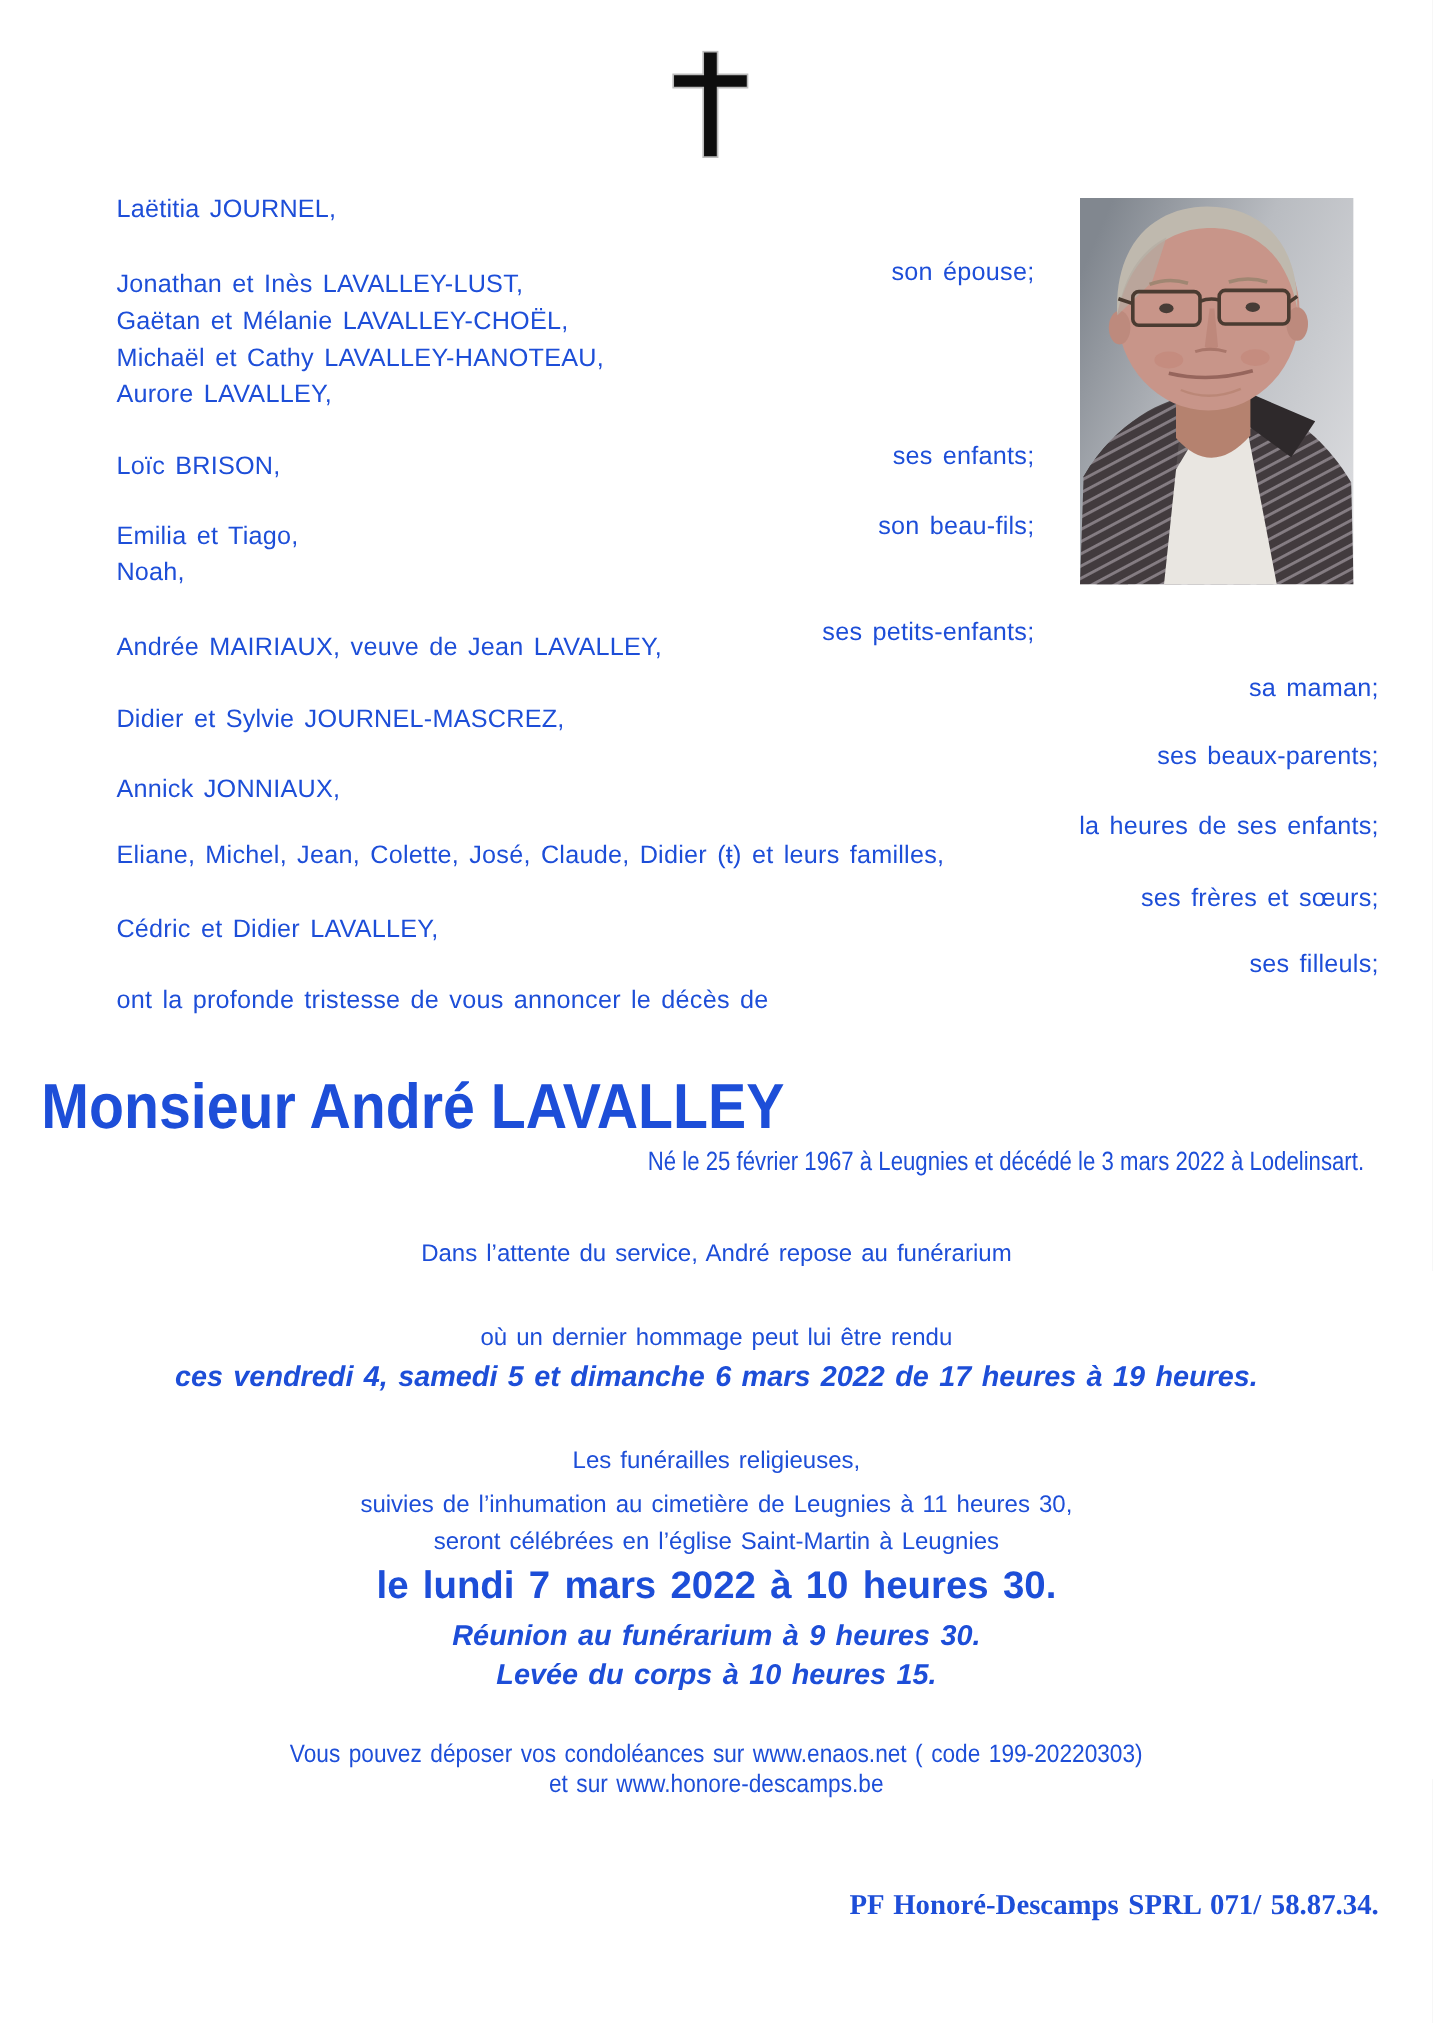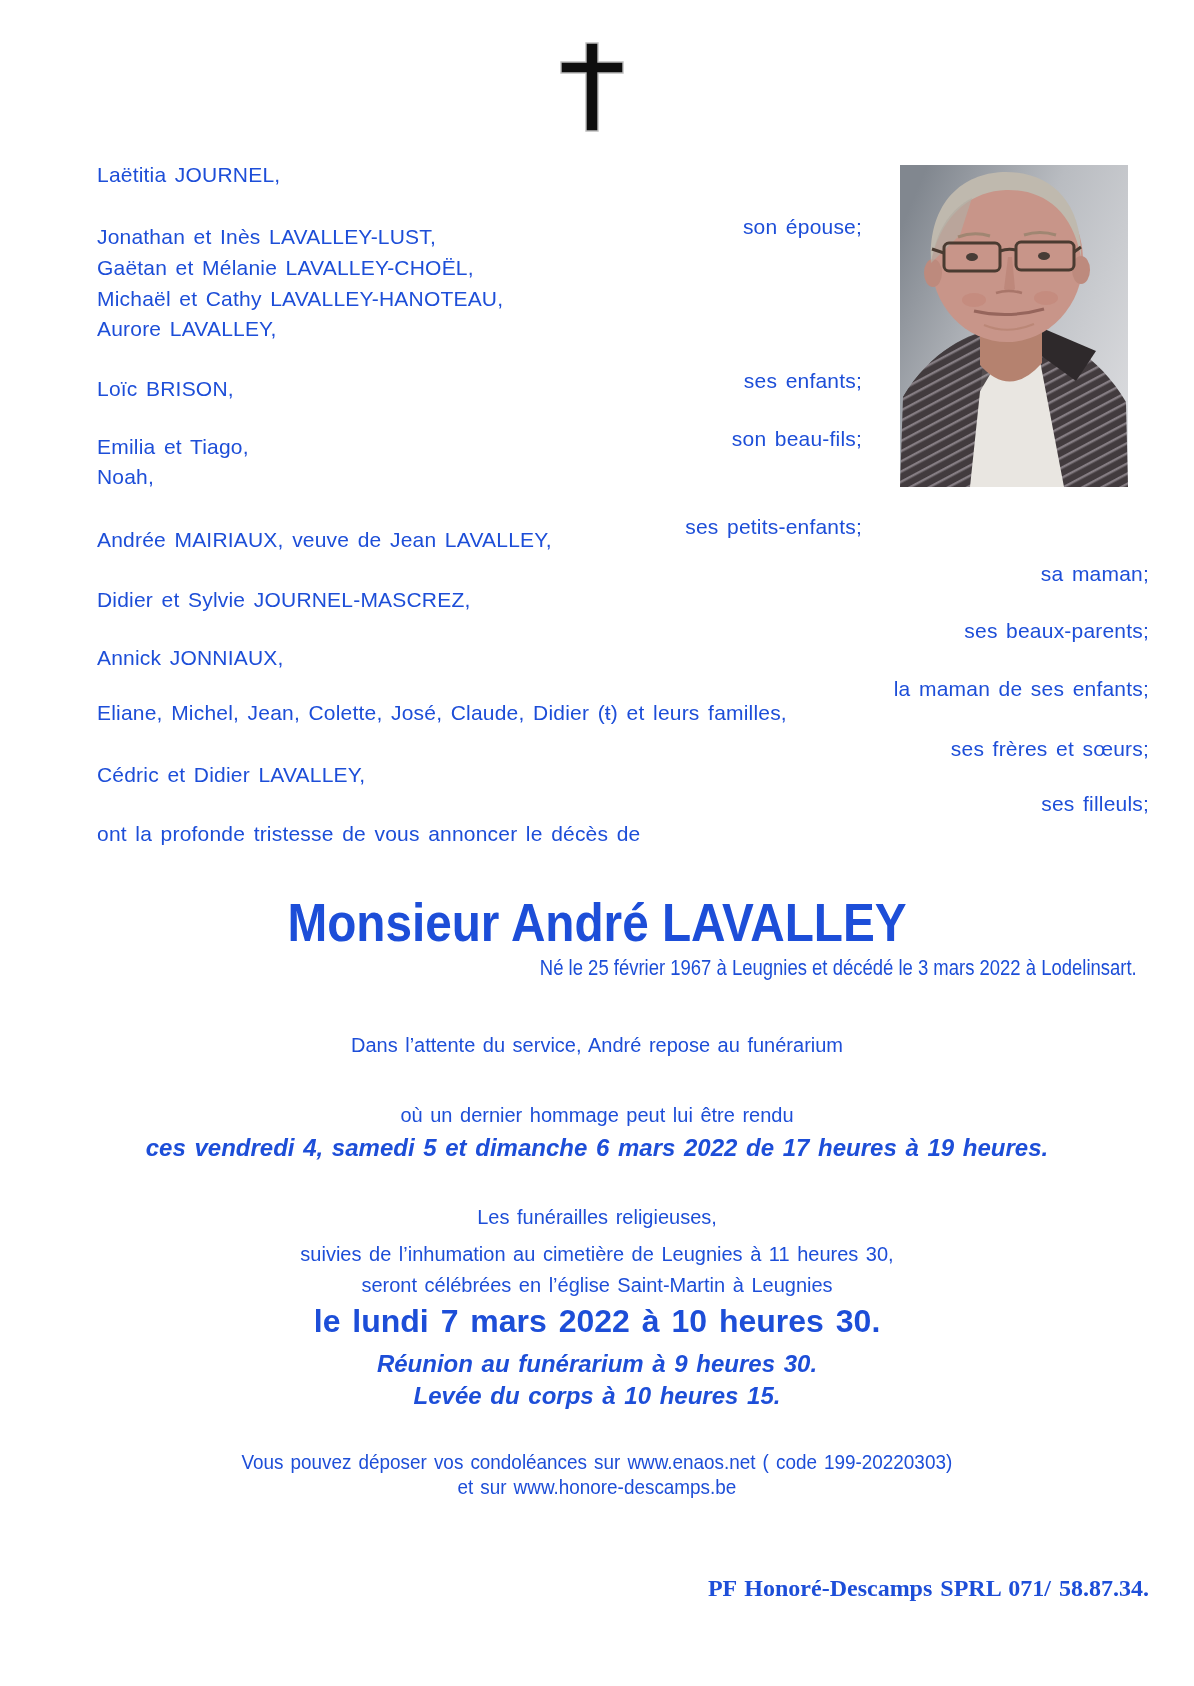--- a/index.html
+++ b/index.html
@@ -31,21 +31,21 @@
   
   .cline{
     position:absolute;left:0;width:100%;
     text-align:center;white-space:nowrap;
     font-size:20px;line-height:32px;word-spacing:2px;
   }
   .bi{font-style:italic;font-weight:bold;font-size:24px;}
   .big{font-size:32px;font-weight:bold;word-spacing:3px;}
   .title{
     position:absolute;left:0;width:100%;top:892px;
-    text-align:center;font-weight:bold;font-size:53px;line-height:62px;
+    font-weight:bold;font-size:53px;line-height:62px;
     white-space:nowrap;
   }
   .squeeze{display:inline-block;transform:scaleX(0.90);transform-origin:center;}
   .squeeze84{display:inline-block;transform:scaleX(0.84);transform-origin:center;}
   .squeeze90{display:inline-block;transform:scaleX(0.90);transform-origin:center;}
   .subtitle{
     position:absolute;left:0;width:100%;top:955px;
     text-align:right;font-size:22px;white-space:nowrap;
   }
   .cond{font-size:21px;}
@@ -126,21 +126,21 @@
   <div class="name" style="top:698px">Eliane, Michel, Jean, Colette, José, Claude, Didier (ŧ) et leurs familles,</div>
   <div class="name" style="top:760px">Cédric et Didier LAVALLEY,</div>
   <div class="name" style="top:819px">ont la profonde  tristesse de vous  annoncer  le décès de</div>
 
   <div class="lbl g1" style="top:193px">son épouse;</div>
   <div class="lbl g1" style="top:347px">ses enfants;</div>
   <div class="lbl g1" style="top:405px">son beau-fils;</div>
   <div class="lbl g1" style="top:493px">ses petits-enfants;</div>
   <div class="lbl g2" style="top:559px">sa maman;</div>
   <div class="lbl g2" style="top:616px">ses beaux-parents;</div>
-  <div class="lbl g2" style="top:674px">la maman de ses enfants;</div>
+  <div class="lbl g2" style="top:674px">la heures de ses enfants;</div>
   <div class="lbl g2" style="top:734px">ses frères et sœurs;</div>
   <div class="lbl g2" style="top:789px">ses filleuls;</div>
 
   <div class="title">
     <span class="squeeze">Monsieur André LAVALLEY</span>
   </div>
   <div class="subtitle">
     <span class="squeeze84">Né le 25 février 1967 à Leugnies et décédé le 3 mars 2022 à Lodelinsart.</span>
   </div>
 

